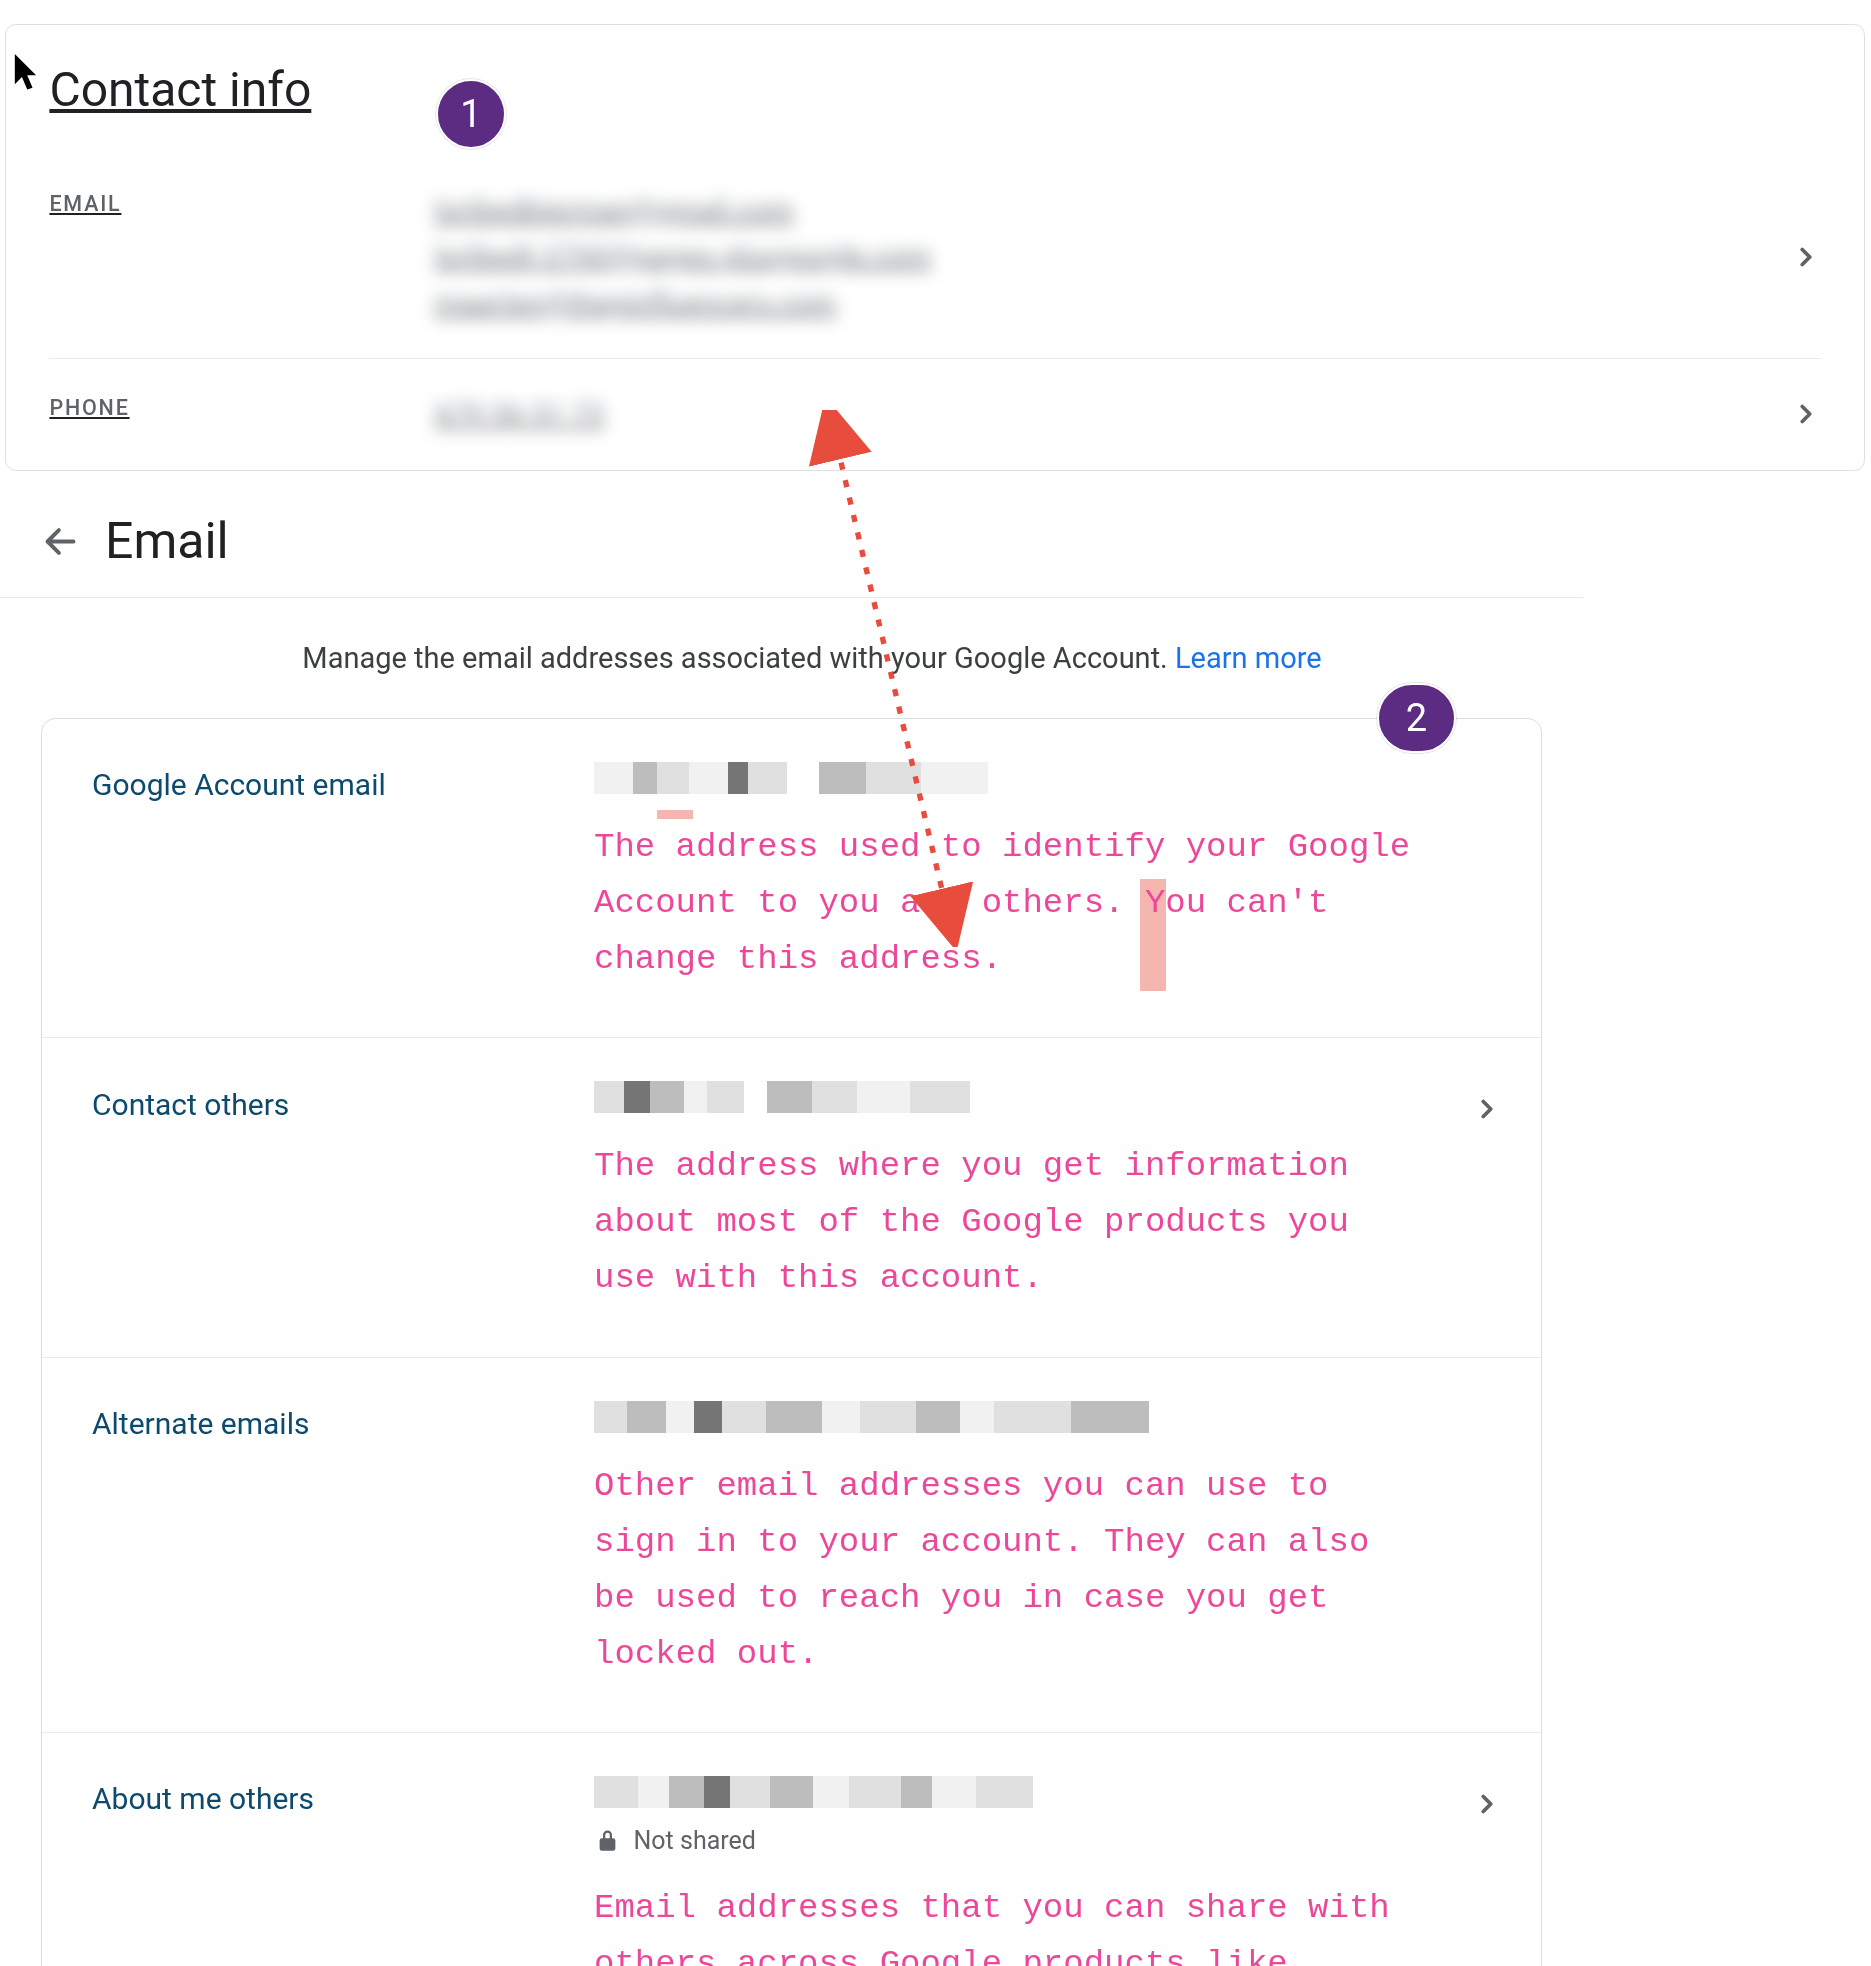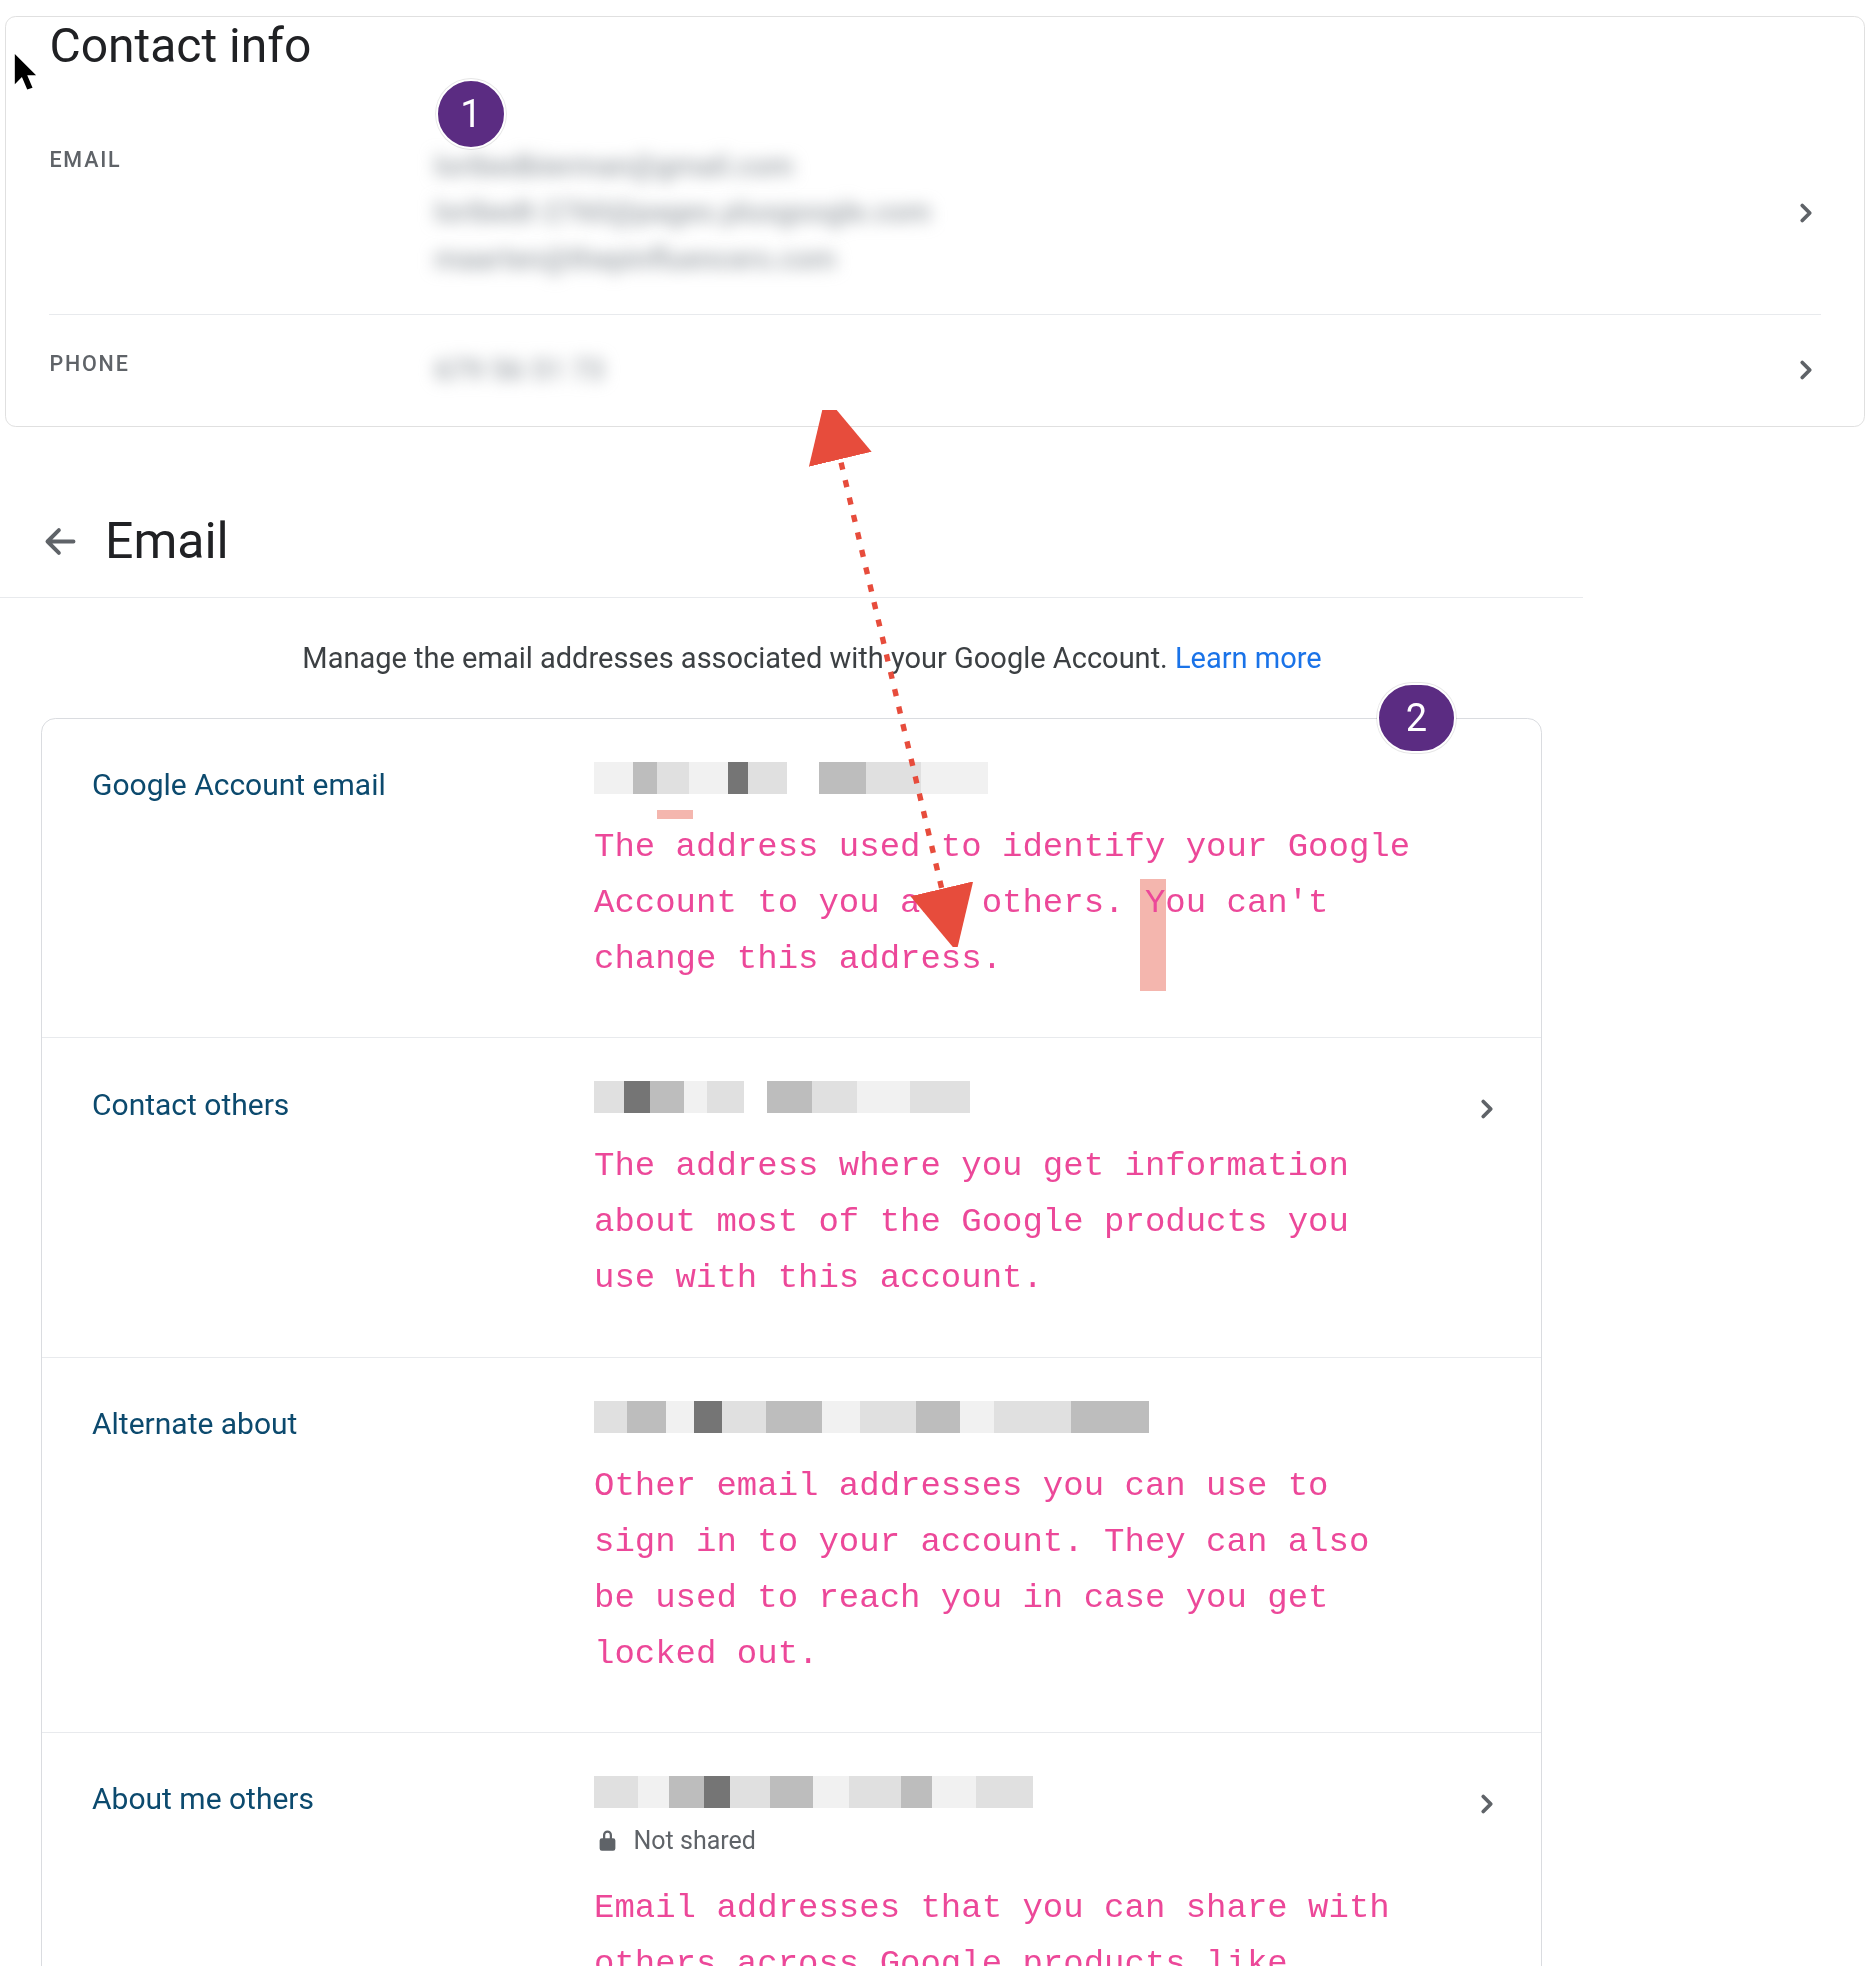--- a/index.html
+++ b/index.html
@@ -12,26 +12,28 @@
     position: relative;
   }
   .cursor-icon {
     position: absolute;
     top: 54px;
     left: 14.3px;
     z-index: 50;
   }
   .contact-panel {
     position: absolute;
-    top: 16px;
+    top: 24px;
     left: 5.4px;
     right: 7.2px;
     border: 0.9px solid #e0e0e0;
     border-radius: 10.7px;
+    padding-top: 36px;
     background: #fff;
+    text-decoration: underline;
   }
   .contact-title {
     font-size: 48px;
     font-weight: 400;
     color: #202124;
     margin: 0 0 36px 43px;
     letter-spacing: 0px;
   }
   .contact-row {
     display: flex;
@@ -291,21 +293,21 @@
         <div class="e-desc">The address where you get information about most of the Google products you use with this account.</div>
       </div>
       <div class="e-chevron">
         <svg width="30" height="30" viewBox="0 0 24 24">
             <path d="M9 6l6 6-6 6" fill="none" stroke="#5f6368" stroke-width="3" stroke-linecap="round" stroke-linejoin="round"></path>
           </svg>
       </div>
     </div>
 
     <div class="e-row">
-      <div class="e-label">Alternate about</div>
+      <div class="e-label">Alternate emails</div>
       <div class="e-body">
         <div class="pixelate" style="width:555px;">
           <span class="px-d3" style="width:6%"></span>
             <span class="px-d1" style="width:7%"></span>
             <span class="px-d4" style="width:5%"></span>
             <span class="px-d5" style="width:5%"></span>
             <span class="px-d3" style="width:8%"></span>
             <span class="px-d1" style="width:10%"></span>
             <span class="px-d4" style="width:7%"></span>
             <span class="px-d3" style="width:10%"></span>

